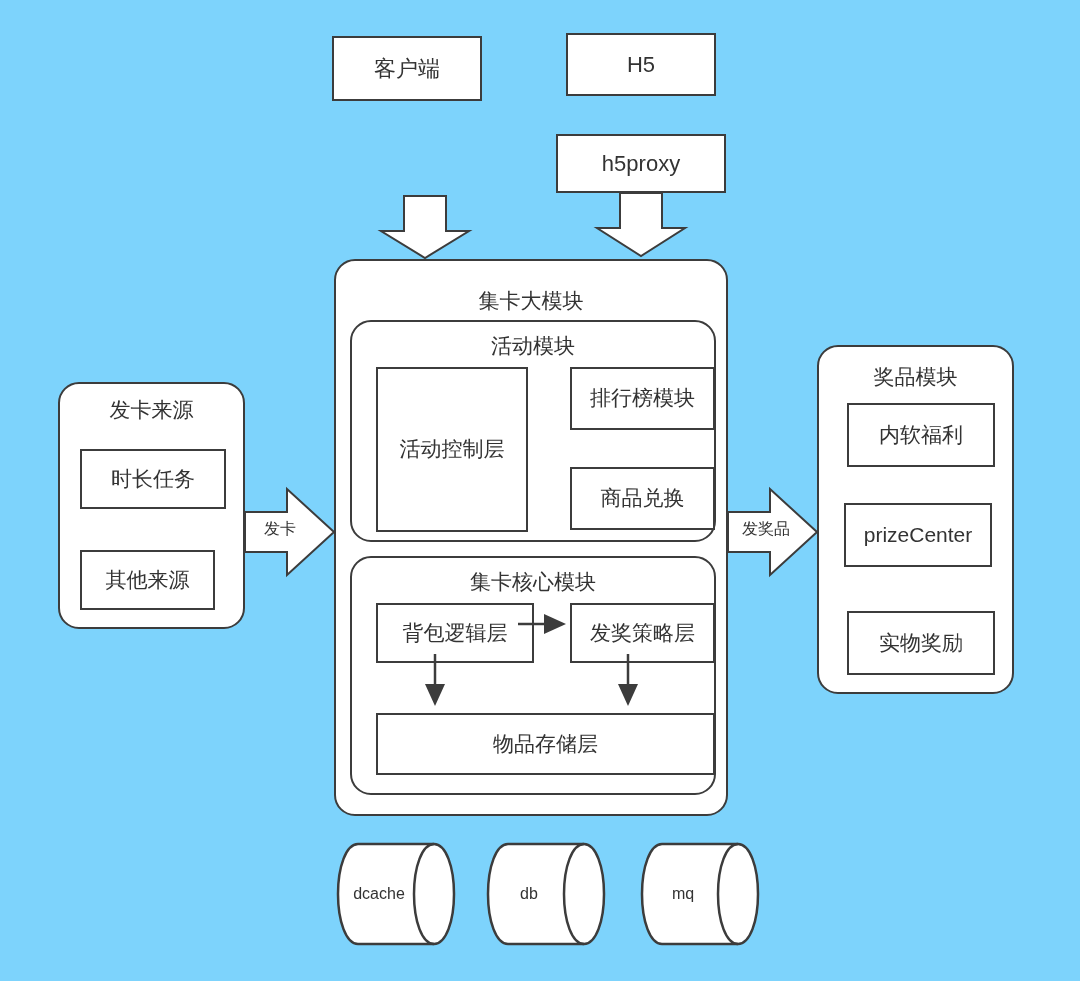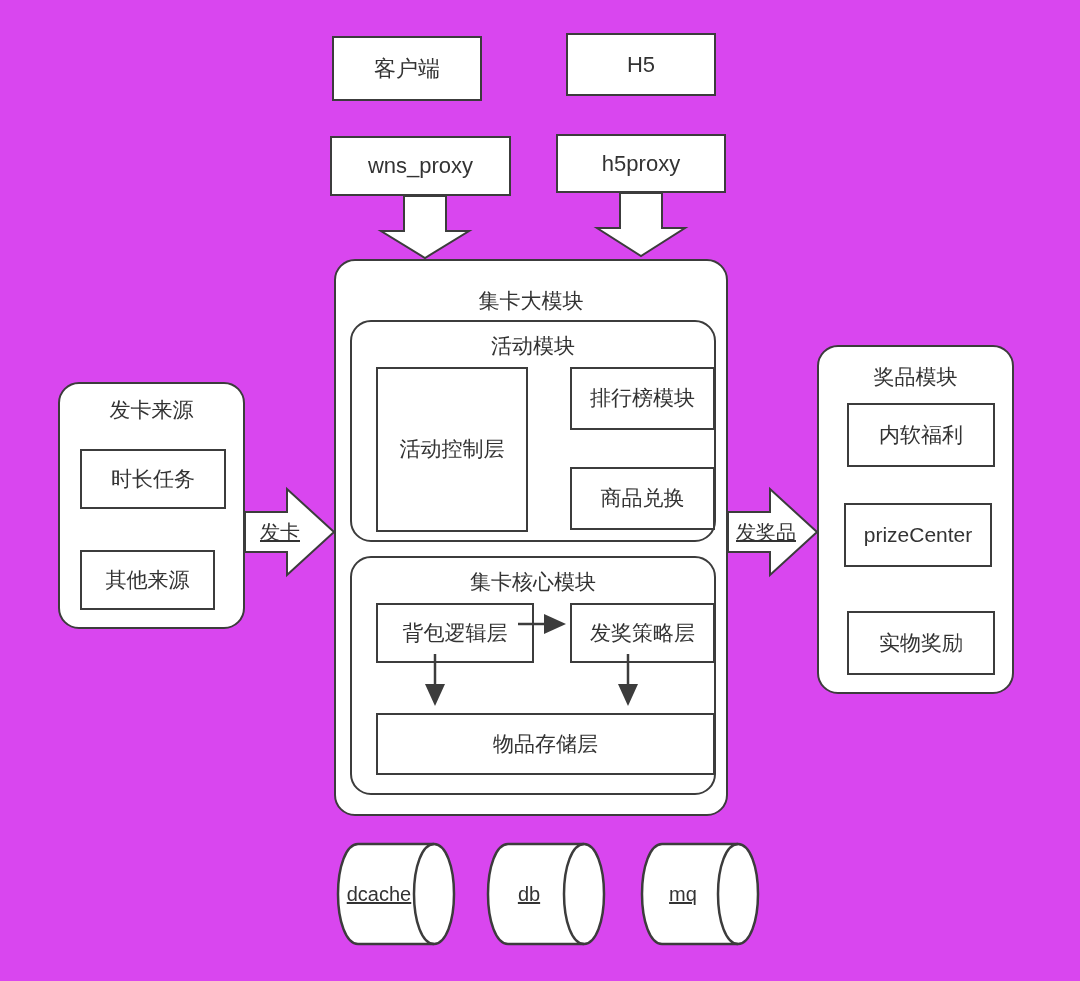--- a/index.html
+++ b/index.html
@@ -4,21 +4,21 @@
 <style>
   html, body {
     margin: 0;
     padding: 0;
     background: #f0f0f0;
   }
   #canvas {
     position: relative;
     width: 1080px;
     height: 981px;
-    background: #d946ef;
+    background: #7dd3fc;
     font-family: "Liberation Sans", "DejaVu Sans", sans-serif;
     overflow: hidden;
   }
   .node {
     position: absolute;
     box-sizing: border-box;
     background: #ffffff;
     border: 2px solid #3c3c3c;
     color: #333333;
     display: flex;
@@ -84,37 +84,34 @@
     bottom: 0;
     display: flex;
     align-items: center;
     justify-content: center;
     color: #333333;
     padding-right: 34px;
     box-sizing: border-box;
   }
   .fs22 { font-size: 22px; }
   .fs21 { font-size: 21px; }
-  .fs20 { font-size: 20px; text-decoration: underline; }
+  .fs20 { font-size: 16px; }
 </style>
 </head>
 <body>
 
 <div id="canvas">
 
   <div class="node fs22" style="left:332px; top:36px; width:150px; height:65px;">
     <span>客户端</span>
   </div>
   <div class="node fs22" style="left:566px; top:33px; width:150px; height:63px;">
     <span>H5</span>
   </div>
 
-  <div class="node fs22" style="left:330px; top:136px; width:181px; height:60px;">
-    <span>wns_proxy</span>
-  </div>
   <div class="node fs22" style="left:556px; top:134px; width:170px; height:59px;">
     <span>h5proxy</span>
   </div>
 
   <div class="group" style="left:58px; top:382px; width:187px; height:247px;">
     <div class="grp-label fs21" style="top:12px;">发卡来源</div>
     <div class="node fs21" style="left:20px; top:65px; width:146px; height:60px;">
       <span>时长任务</span>
     </div>
     <div class="node fs21" style="left:20px; top:166px; width:135px; height:60px;">

